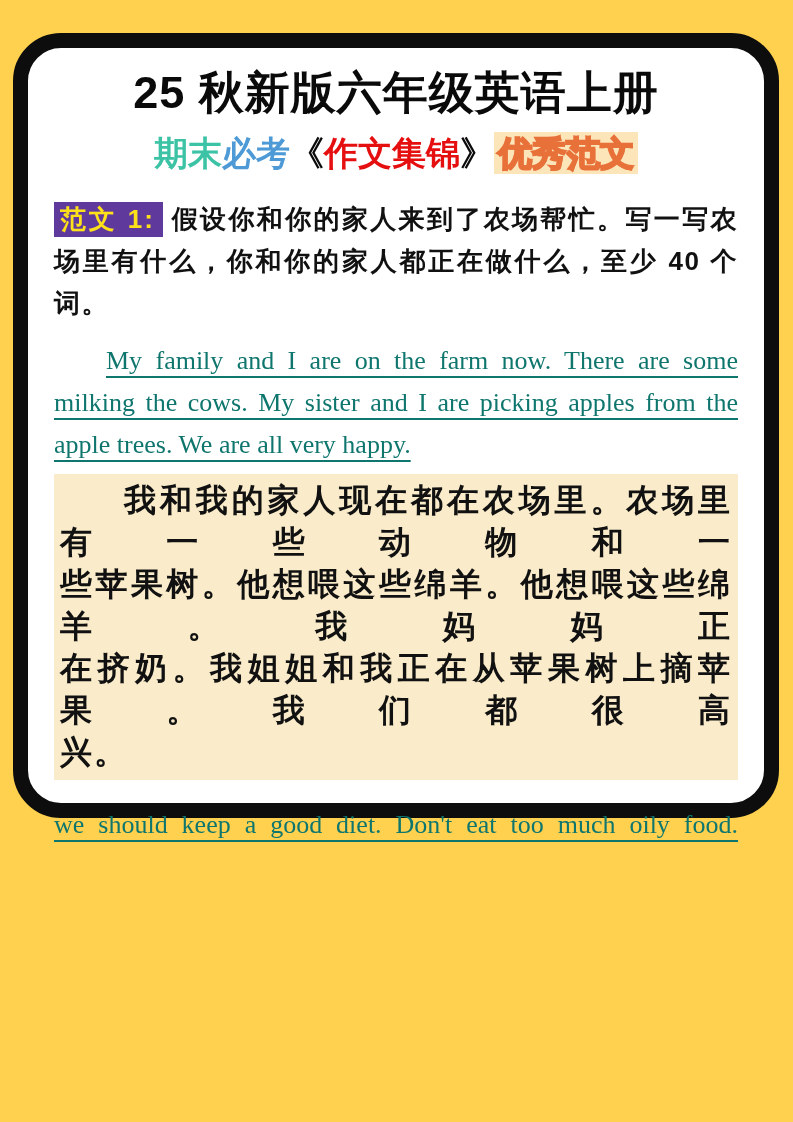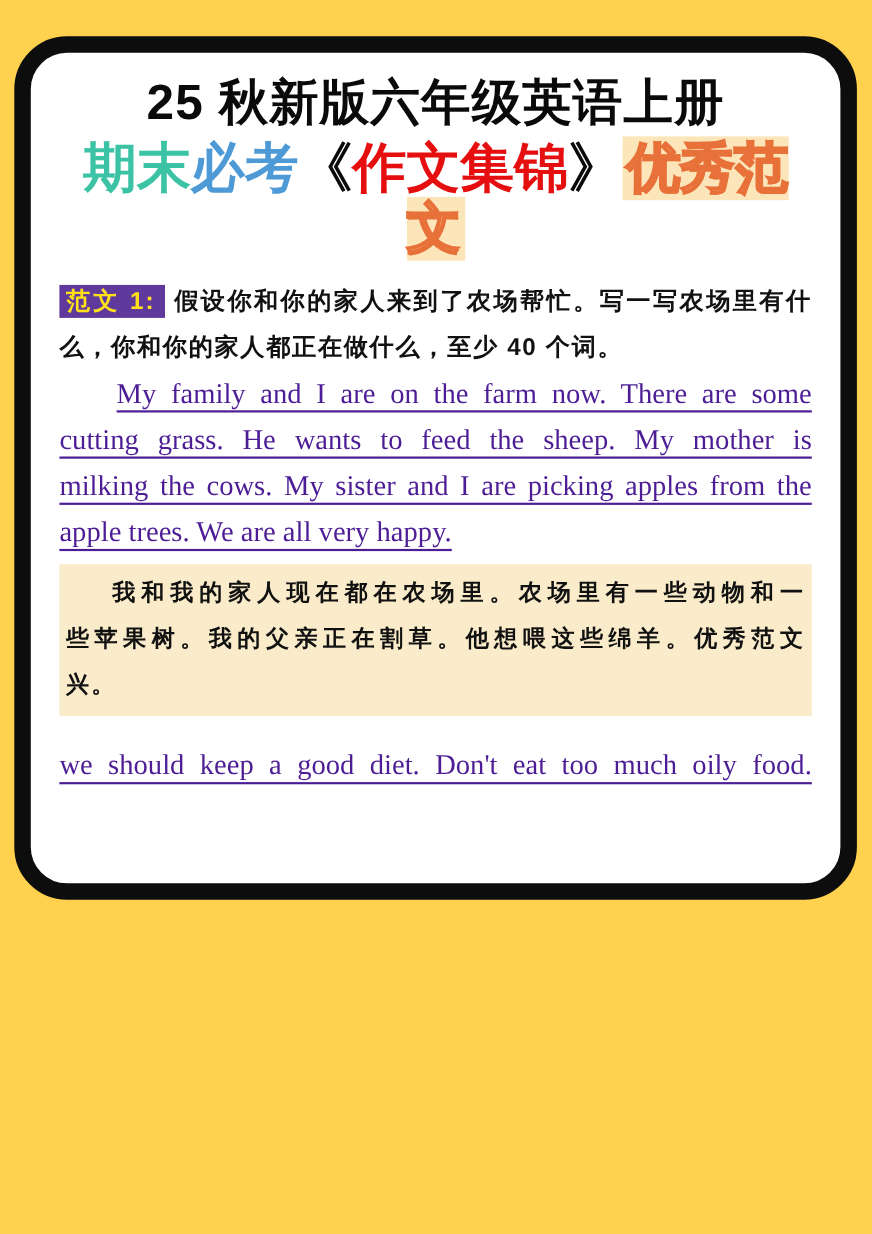--- a/index.html
+++ b/index.html
@@ -32,76 +32,76 @@
     text-align: center;
     font-size: 45px;
     font-weight: 700;
     letter-spacing: 1px;
     line-height: 54px;
     color: #0A0A0A;
   }
   .subtitle {
     margin-top: 6px;
     text-align: center;
-    font-size: 49px;
+    font-size: 34px;
     font-weight: 700;
     line-height: 55px;
   }
   .subtitle .seg-teal  { color: #3CC3A5; }
   .subtitle .seg-blue  { color: #4E9AD6; }
   .subtitle .seg-black { color: #0A0A0A; }
   .subtitle .seg-red   { color: #E60F0F; }
   .subtitle .seg-orange {
     color: #F5A76F;
     background: #FCE5B8;
     -webkit-text-stroke: 2px #E8713A;
     text-shadow: 1px 1px 0 #E8713A;
     padding: 2px 4px;
   }
 
   
   .section { margin-top: 17px; }
   .prompt {
-    font-size: 22px;
+    font-size: 26px;
     font-weight: 700;
     line-height: 42px;
     text-align: justify;
     letter-spacing: 1.5px;
   }
   .label {
     background: #5F3A9C;
     color: #FFE11A;
     padding: 2px 8px 3px 6px;
     margin-right: 8px;
     letter-spacing: 2px;
     white-space: nowrap;
   }
 
   .essay {
-    margin-top: 0;
+    margin-top: 16px;
     font-family: "Liberation Serif", "DejaVu Serif", serif;
     font-size: 26px;
     line-height: 42px;
-    color: #4c1d95;
+    color: #0f766e;
   }
   .essay .line {
     text-align: justify;
     text-align-last: justify;
     text-decoration: underline;
     text-decoration-thickness: 2px;
     text-underline-offset: 7px;
   }
   .essay .line.first { text-indent: 2em; }
   .essay .line.last { text-align: left; text-align-last: left; }
 
   .translation {
     margin-top: 8px;
     background: #FAECCA;
     padding: 5px 6px 7px 6px;
-    font-size: 21px;
+    font-size: 32px;
     font-weight: 700;
     line-height: 42px;
   }
   .translation .line {
     text-align: justify;
     text-align-last: justify;
     letter-spacing: 2px;
   }
   .translation .line.first { text-indent: 2em; }
   .translation .line.last { text-align: left; text-align-last: left; }
@@ -117,28 +117,28 @@
 
       <div class="title">25 秋新版六年级英语上册</div>
 
       <div class="subtitle"><span class="seg-teal">期末</span><span class="seg-blue">必考</span><span class="seg-black">《</span><span class="seg-red">作文集锦</span><span class="seg-black">》</span><span class="seg-orange">优秀范文</span></div>
 
       <div class="section section-1">
         <p class="prompt"><span class="label">范文 1:</span><span>假设你和你的家人来到了农场帮忙。写一写农场里有什么，你和你的家人都正在做什么，至少 40 个词。</span></p>
 
         <div class="essay">
             <div class="line first">My family and I are on the farm now. There are some</div>
-            <div class="line">cutting grass. He wants to feed the sheep. My mother is</div>
             <div class="line">milking the cows. My sister and I are picking apples from the</div>
             <div class="line last">apple trees. We are all very happy.</div>
           </div>
 
         <div class="translation">
             <div class="line first">我和我的家人现在都在农场里。农场里有一些动物和一</div>
-            <div class="line">些苹果树。我的父亲正在割草。他想喂这些绵羊。优秀范文</div>
+            <div class="line">些苹果树。他想喂这些绵羊。他想喂这些绵羊。我妈妈正</div>
+            <div class="line">在挤奶。我姐姐和我正在从苹果树上摘苹果。我们都很高</div>
             <div class="line last">兴。</div>
           </div>
       </div>
 
       <div class="section section-2">
 
         <div class="essay">
             <div class="line">we should keep a good diet. Don't eat too much oily food.</div>
           </div>
       </div>

